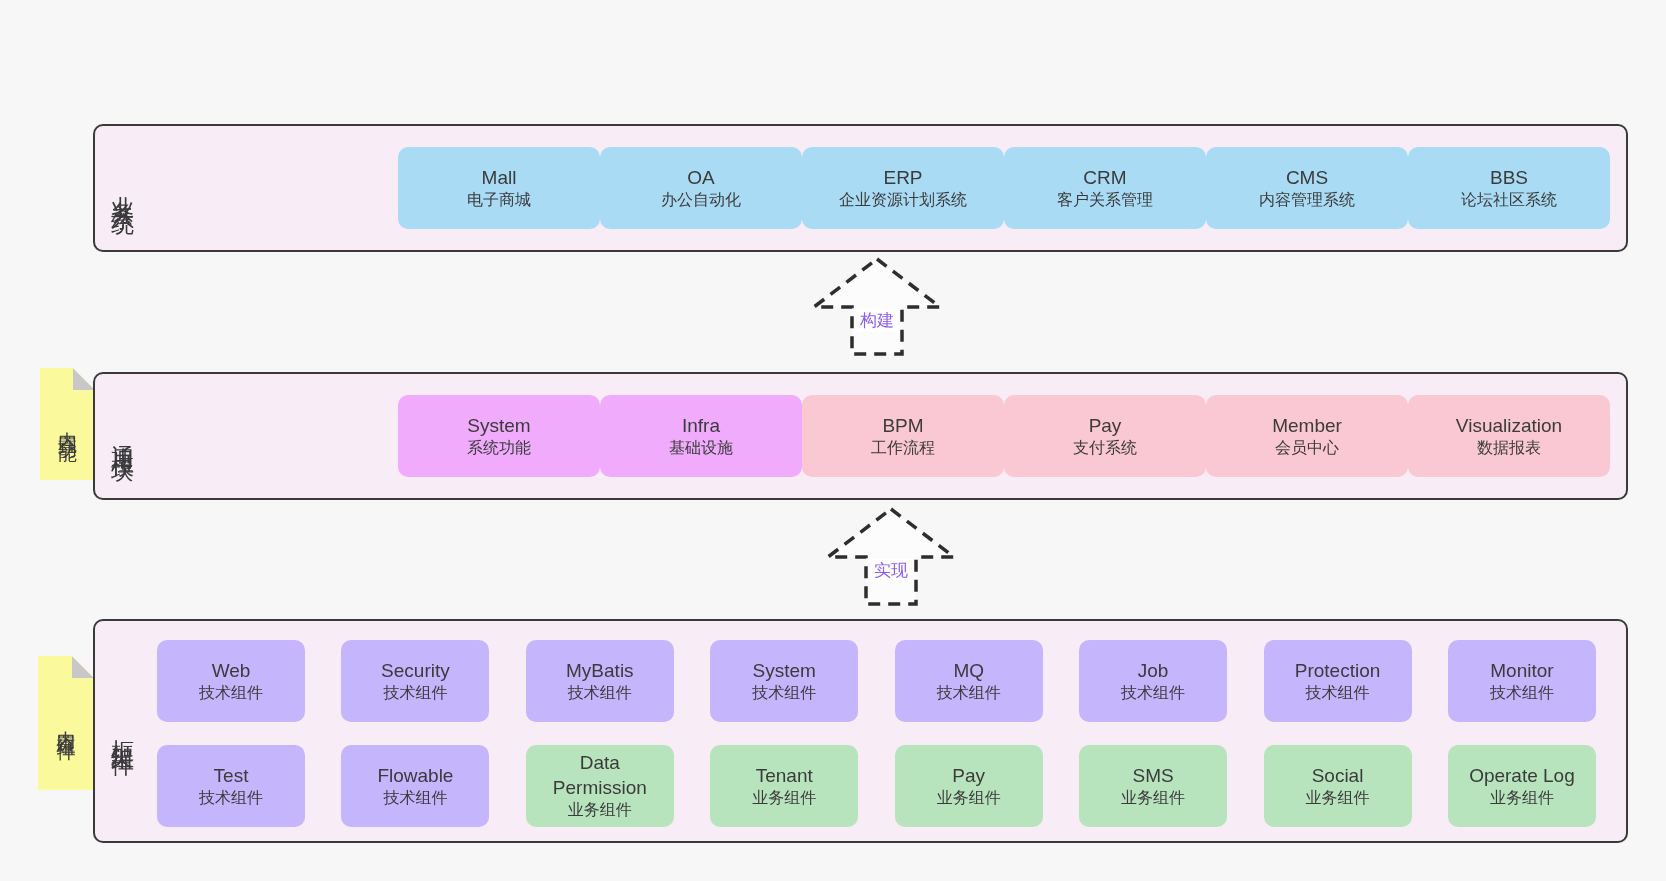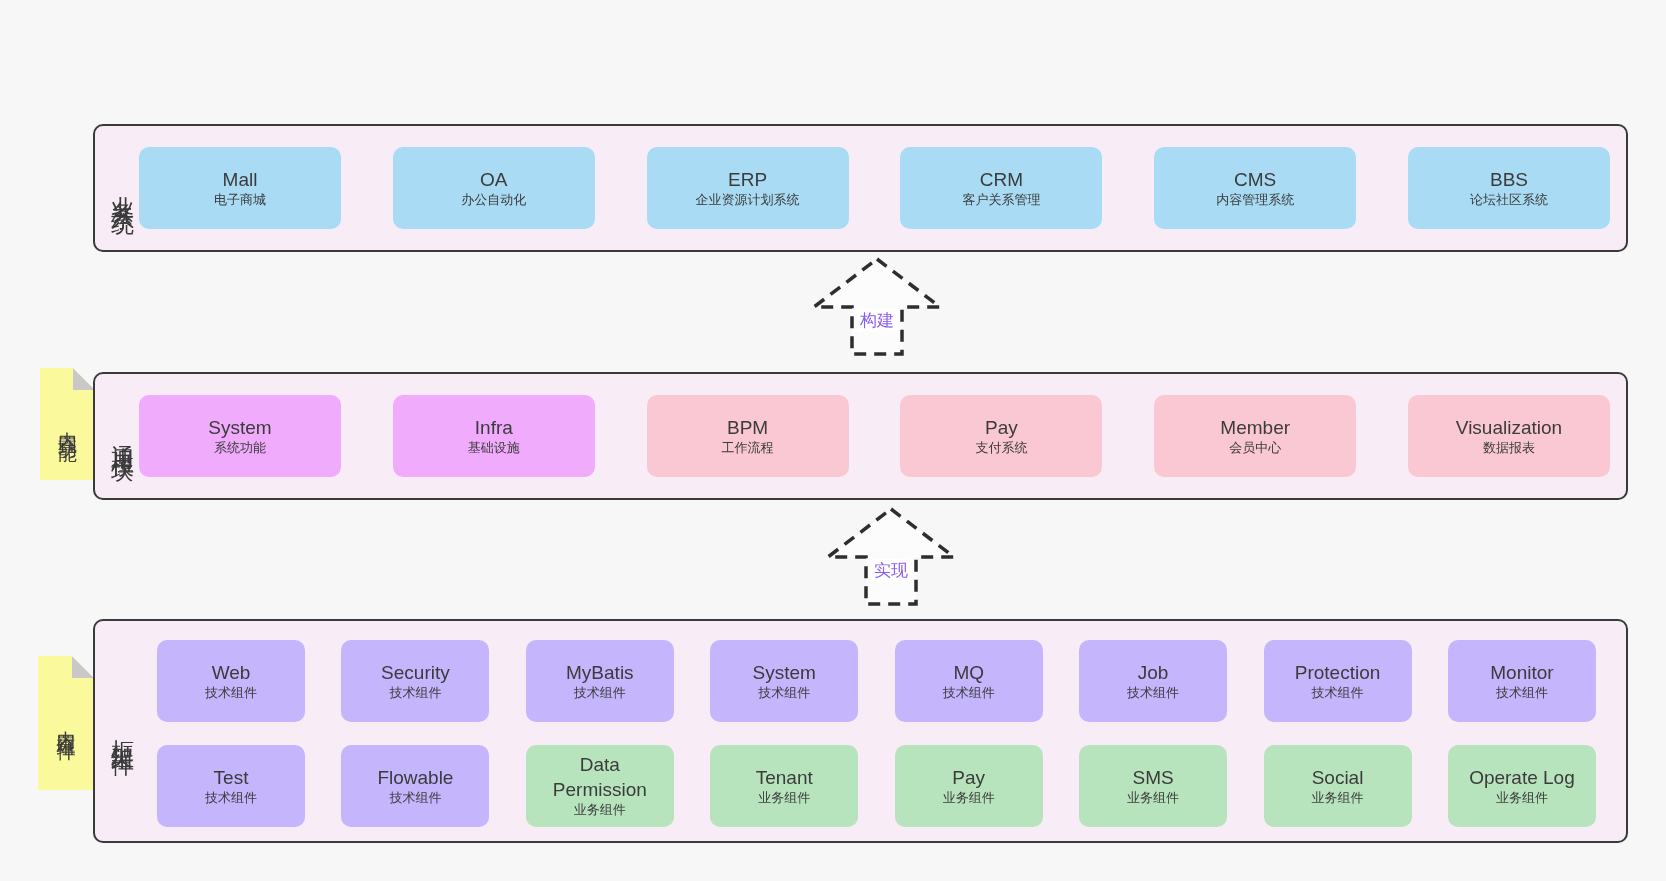--- a/index.html
+++ b/index.html
@@ -16,35 +16,35 @@
   .panel-modules{top:372px;height:128px;}
   .panel-framework{top:619px;height:224px;}
   .v-label{
     position:absolute;left:13px;top:50%;transform:translateY(-50%);
     writing-mode:vertical-rl;text-orientation:upright;
     font-size:23px;letter-spacing:5px;color:#3a3a3a;white-space:nowrap;
   }
   
   .boxes{
     position:absolute;left:44px;right:16px;top:50%;transform:translateY(-50%);
-    display:flex;justify-content:space-between;gap:16px;
+    display:flex;justify-content:flex-end;
   }
   .fw-rows{
     position:absolute;left:62px;right:30px;top:19px;
     display:flex;flex-direction:column;gap:23px;
   }
   .fw-row{display:flex;justify-content:space-between;}
   .box{
     width:202px;height:82px;border-radius:10px;box-sizing:border-box;
     display:flex;flex-direction:column;align-items:center;justify-content:center;
     text-align:center;padding:2px 8px;line-height:1.28;
   }
   .box-sm{width:148px;}
   .box-name{font-size:19px;}
-  .box-sub{font-size:13px;}
+  .box-sub{font-size:16px;}
   .blue{background:#a9dbf5;}
   .red{background:#f0abfc;}
   .pink{background:#fac8d2;}
   .green{background:#c4b5fd;}
   .green-light{background:#b8e4bd;}
   
   .sticky{
     position:absolute;background:#fafa9d;z-index:1;
     clip-path:polygon(0 0, calc(100% - 22px) 0, 100% 22px, 100% 100%, 0 100%);
     display:flex;align-items:center;justify-content:center;

